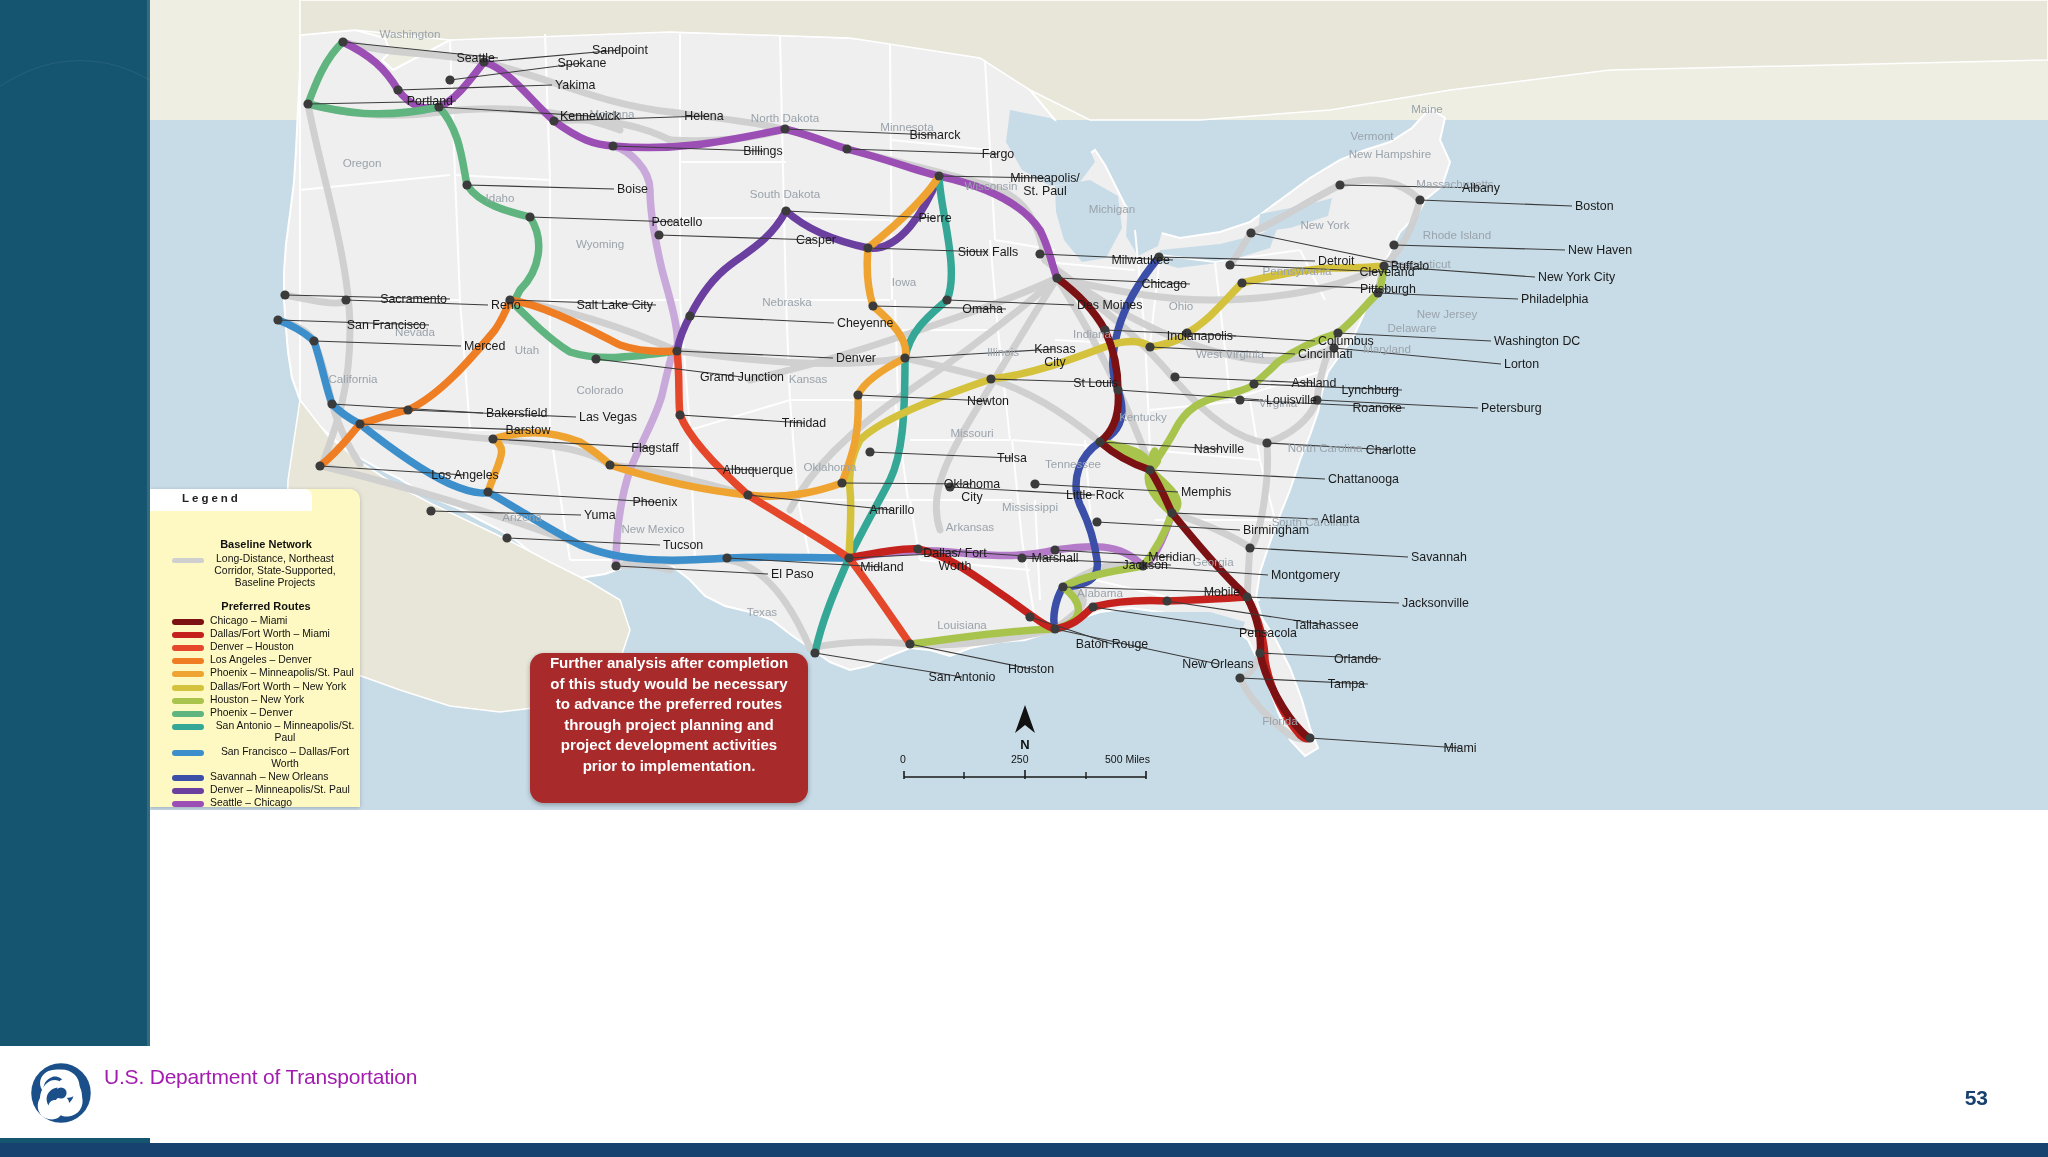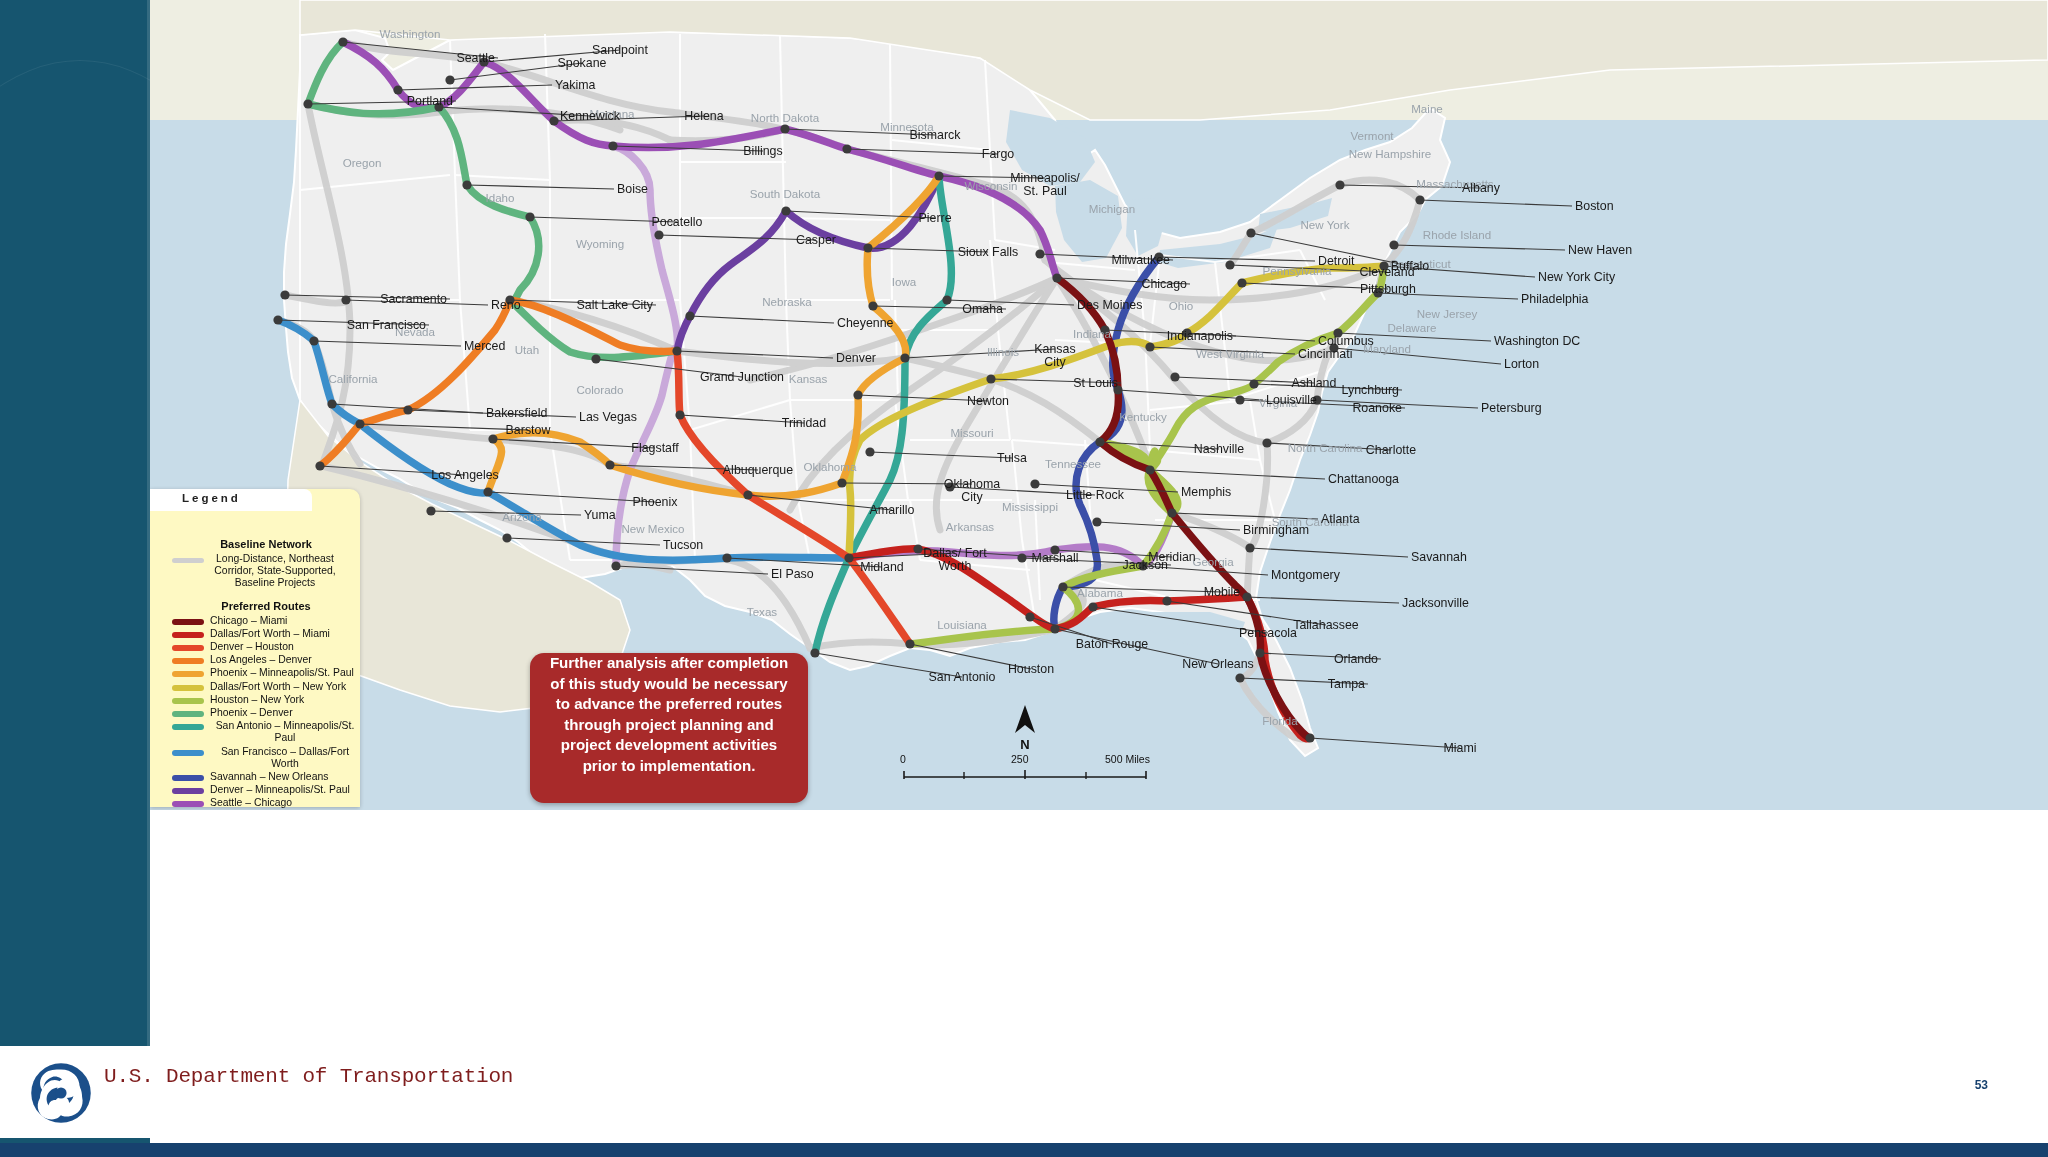--- a/index.html
+++ b/index.html
@@ -64,24 +64,24 @@
 
   
   .footer { position:absolute; left:0; top:1046px; width:2048px; height:111px;
             background:#ffffff; }
   .footer-rule { position:absolute; left:0; bottom:0; width:2048px; height:14px;
                  background:#17416e; }
   .footer-rule2 { position:absolute; left:0; bottom:14px; width:150px; height:5px;
                   background:#16556f; }
   .logo { position:absolute; left:30px; top:16px; width:62px; height:62px; }
   .agency { position:absolute; left:104px; top:18px; }
-  .agency .l1 { font-size:21px; color:#7f1d1d; line-height:25px; letter-spacing:-.2px;font-family:Liberation Mono, monospace; }
+  .agency .l1 { font-size:21px; color:#a21caf; line-height:25px; letter-spacing:-.2px; }
   .agency .l2 { font-size:27px; font-weight:bold; color:#111; line-height:30px;
                 letter-spacing:-.4px; }
-  .pagenum { position:absolute; right:60px; top:32px; font-size:12px; color:#17416e;
+  .pagenum { position:absolute; right:60px; top:40px; font-size:21px; color:#17416e;
              font-weight:bold; }
 
   
   .citylbl { font-size:12.4px; fill:#1a1a1a; font-family:"Liberation Sans", sans-serif; }
   .statelbl { font-size:11.6px; fill:#9aa3ab; font-family:"Liberation Sans", sans-serif; }
 </style>
 </head>
 <body>
 
 <div id="slide">

